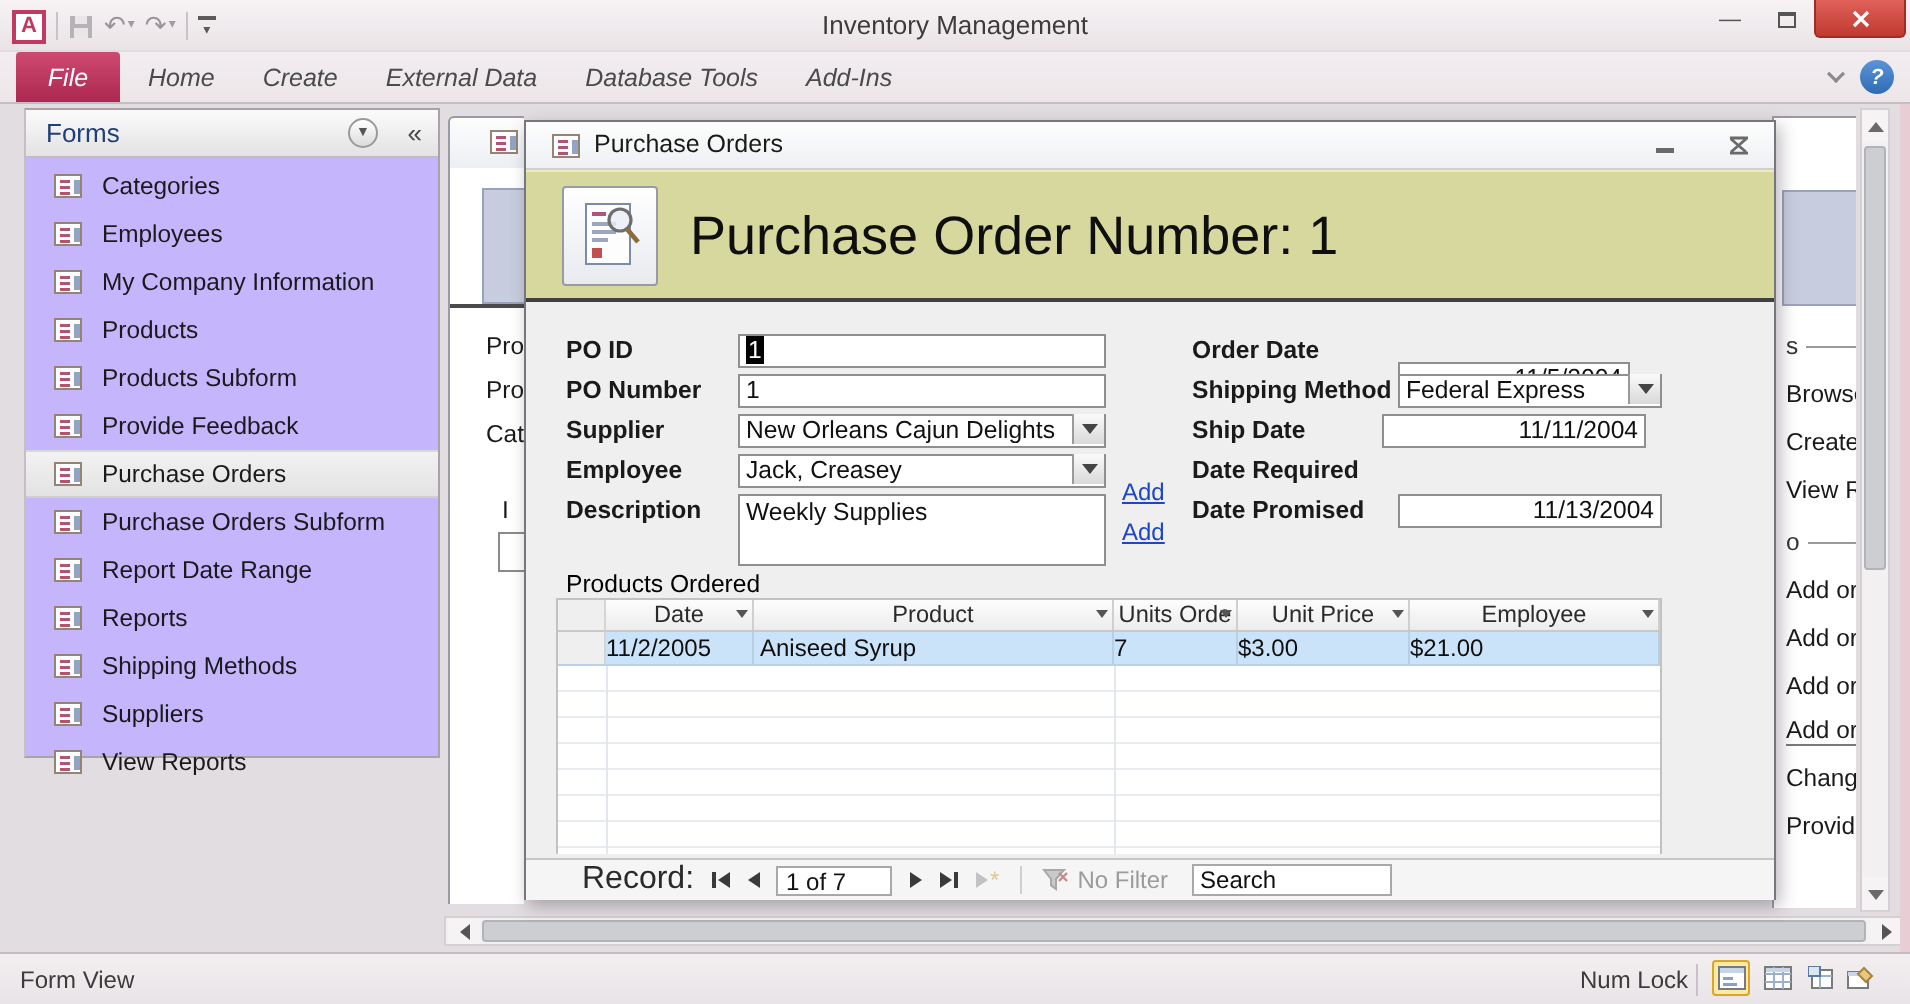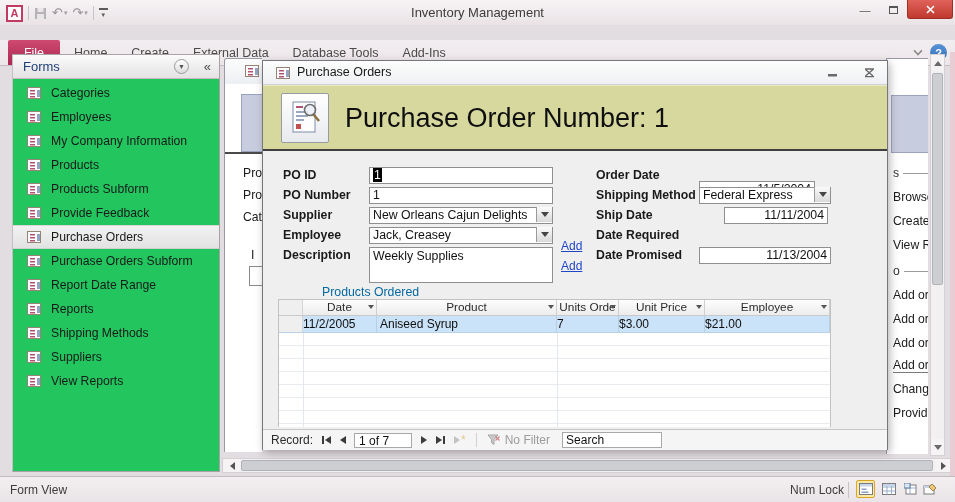--- a/index.html
+++ b/index.html
@@ -15,30 +15,30 @@
   .qi { color:#9a9399; font-size:13px; line-height:14px; display:flex; align-items:center; }
   .qcar { font-size:7px; color:#a39ba0; margin-left:1px; }
   .custom-ico { display:inline-block; width:9px; border-top:2px solid #5a5a5a; padding-top:1px; font-size:7px; color:#5a5a5a; text-align:center; }
   .wtitle { left:0; right:0; top:5px; text-align:center; font-size:13px; color:#3c3c3c; }
   .wbtns { right:2px; top:0; display:flex; }
   .wb { width:28px; height:19px; display:flex; align-items:center; justify-content:center; color:#555; font-size:11px; }
   .wb-close { width:46px; background:linear-gradient(#e0625a,#c0392f); border:1px solid #9f2d25; border-top:none; border-radius:0 0 3px 3px; color:#fff; }
   .maxglyph { display:inline-block; width:9px; height:8px; border:1px solid #555; border-top:2px solid #555; }
 
   
-  .tabbar { left:0; top:40px; width:955px; height:26px; background:linear-gradient(#f2edf0,#ece6e9); border-bottom:1px solid #c5bdc2; }
+  .tabbar { left:0; top:26px; width:955px; height:26px; background:linear-gradient(#f2edf0,#ece6e9); border-bottom:1px solid #c5bdc2;font-style:italic; }
   .filetab { left:8px; top:0; width:52px; height:25px; background:linear-gradient(#cf4a71,#ad2850); color:#fff; display:flex; align-items:center; justify-content:center; font-size:12.5px; border-radius:2px 2px 0 0; }
   .rtab { top:0; height:25px; display:flex; align-items:center; justify-content:center; color:#4a4a4a; font-size:12.5px; padding:0 12px; }
   .tabs-row { left:62px; top:0; display:flex; }
   .rib-right { right:8px; top:4px; display:flex; align-items:center; gap:8px; }
   .chev-down { width:8px; height:8px; border-right:2px solid #8a8a8a; border-bottom:2px solid #8a8a8a; transform:rotate(45deg) scale(.8); margin-top:-3px; }
   .helpbtn { width:17px; height:17px; border-radius:50%; background:linear-gradient(#5b94d6,#2f6cb5); color:#fff; font-weight:bold; font-size:11px; display:flex; align-items:center; justify-content:center; }
 
   
-  .navpane { left:12px; top:54px; width:208px; height:418px; background:#22c55e; border:1px solid #a9a2a7; border-left:1px solid #c5bec2;text-decoration:underline; }
+  .navpane { left:12px; top:54px; width:208px; height:325px; background:#c4b5fd; border:1px solid #a9a2a7; border-left:1px solid #c5bec2;text-decoration:underline; }
   .nav-header { left:0; top:0; width:206px; height:24px; background:linear-gradient(#fbfbfb,#e4e2e3); border-bottom:1px solid #c2bcc0; display:flex; align-items:center; }
   .nav-title { margin-left:10px; color:#1f3f77; font-size:13px; }
   .nav-circ { position:absolute; right:30px; width:15px; height:15px; border-radius:50%; border:1px solid #9a9a9a; background:linear-gradient(#fff,#dcdcdc); color:#555; font-size:7px; display:flex; align-items:center; justify-content:center; }
   .nav-collapse { position:absolute; right:8px; color:#4a4a4a; font-size:13px; }
   .nav-item { left:0; width:206px; height:24px; display:flex; align-items:center; }
   .nav-item.sel { background:linear-gradient(#f2f2f2,#e2e2e2); border-top:1px solid #d8d8d8; border-bottom:1px solid #cfcfcf; }
   .fico { width:14px; height:12px; margin-left:14px; flex:0 0 auto; border:1px solid #948474; background:#fdfdfd;
     background-image:linear-gradient(#b35572,#b35572),linear-gradient(#b35572,#b35572),linear-gradient(#b35572,#b35572),linear-gradient(#93a3c6,#93a3c6);
     background-size:5px 1.5px,5px 1.5px,5px 1.5px,3px 7px; background-position:2px 2px,2px 5px,2px 8px,9px 2px; background-repeat:no-repeat; }
   .nav-label { margin-left:10px; color:#1a1a1a; font-size:12.2px; white-space:nowrap; }
@@ -89,35 +89,35 @@
   .fbox { background:#fff; border:1px solid #8f8f8f; height:17px; line-height:15px; font-size:12.3px; padding:0 3px; color:#111; }
   .fbox.rt { text-align:right; }
   .combo { display:flex; }
   .combo .cval { flex:1; overflow:hidden; white-space:nowrap; }
   .carrow { width:16px; height:15px; margin:-1px -3px -1px 0; background:linear-gradient(#fafafa,#d9d9d9); border-left:1px solid #9a9a9a; display:flex; align-items:center; justify-content:center; }
   .carrow i { width:0; height:0; border-left:4px solid transparent; border-right:4px solid transparent; border-top:5px solid #444; }
   .addlink { font-size:12px; color:#1f46c8; text-decoration:underline; height:16px; line-height:16px;margin-top:30px; }
   .descbox { background:#fff; border:1px solid #8f8f8f; font-size:12.3px; padding:1px 3px; color:#111; }
   .selval { background:#000; color:#fff; padding:0 1px; }
 
-  .subform-label { font-size:12.3px; color:#0369a1;margin-left:39px; }
+  .subform-label { font-size:12.3px; color:#000000; }
   .sftable { background:#fff; border:1px solid #c2c2c2; }
   .sfhead { display:flex; height:16px; background:linear-gradient(#fdfdfd,#ececec); border-bottom:1px solid #c9c9c9; }
   .sfh { position:relative; font-size:11.8px; color:#2b2b2b; text-align:center; line-height:15px; border-right:1px solid #cfcfcf; }
   .sfh .sort { position:absolute; right:2px; top:5px; width:0; height:0; border-left:3.5px solid transparent; border-right:3.5px solid transparent; border-top:4.5px solid #555; }
   .sfrow { display:flex; height:17px; background:#cbe3f8; border-bottom:1px solid #b9d2e8; }
   .sfc { font-size:12px; color:#0f0f0f; line-height:16px; border-right:1px solid rgba(150,170,190,.35); overflow:hidden; white-space:nowrap; }
   .sfc.rt { padding-right:4px; }
   .sfc.lt { padding-left:3px; }
   .sel-col { background:#efefef; border-right:1px solid #d5d5d5; }
   .sfempty { background:repeating-linear-gradient(to bottom,#ffffff 0 12px,#e8ecf1 12px 13px); position:relative; }
   .vline { position:absolute; top:0; bottom:0; width:1px; background:#e4e8ee; }
 
   .recnav { left:0; top:368px; width:624px; height:21px; background:#f6f5f5; border-top:1px solid #c6c6c6; display:flex; align-items:center; }
-  .rn-label { margin-left:8px; font-size:12px; color:#2b2b2b; }
+  .rn-label { margin-left:28px; font-size:16px; color:#2b2b2b; }
   .rn-btn { display:flex; align-items:center; margin-left:9px; gap:1px; }
   .tri-l { width:0; height:0; border-top:4px solid transparent; border-bottom:4px solid transparent; border-right:6px solid #3a3a3a; }
   .tri-r { width:0; height:0; border-top:4px solid transparent; border-bottom:4px solid transparent; border-left:6px solid #3a3a3a; }
   .rn-bar { width:2px; height:8px; background:#3a3a3a; }
   .dis .tri-r { border-left-color:#c3c3c3; }
   .dis .star { color:#e0c98e; font-size:12px; line-height:8px; }
   .rn-pos { width:58px; height:15px; margin-left:8px; background:#fff; border:1px solid #a8a8a8; font-size:12px; line-height:14px; padding-left:4px; color:#111; }
   .rn-sep { width:1px; height:14px; background:#cfcfcf; margin-left:10px; }
   .rn-nofilter { display:flex; align-items:center; gap:4px; margin-left:10px; color:#9b9b9b; font-size:12px; }
   .rn-search { width:100px; height:16px; margin-left:12px; border:1px solid #a8a8a8; font-size:12px; padding:0 3px; font-family:"Liberation Sans",sans-serif; color:#111; }
@@ -374,21 +374,21 @@
   <div class="abs flabel" style="left:333px;top:166px">Date Required</div>
   <div class="abs flabel" style="left:333px;top:186px">Date Promised</div>
 
   <div class="abs fbox rt" style="left:436px;top:120px;width:116px">11/5/2004</div>
   <div class="abs fbox combo" style="left:436px;top:126px;width:132px">
     <span class="cval">Federal Express</span>
     <span class="carrow">
         <i></i>
       </span>
   </div>
-  <div class="abs fbox rt" style="left:461px;top:146px;width:104px">11/11/2004</div>
+  <div class="abs fbox rt" style="left:428px;top:146px;width:132px">11/11/2004</div>
   <div class="abs fbox rt" style="left:436px;top:186px;width:132px">11/13/2004</div>
 
   <div class="abs subform-label" style="left:20px;top:224px">Products Ordered</div>
   <div class="abs sftable" style="left:15px;top:238px;width:553px;height:128px">
     <div class="sfhead">
       <span class="sfh sel-col" style="width:24px"></span>
       <span class="sfh" style="width:74px"><span>Date</span><span class="sort"></span></span>
       <span class="sfh" style="width:180px"><span>Product</span><span class="sort"></span></span>
       <span class="sfh" style="width:62px"><span>Units Orde</span><span class="sort"></span></span>
       <span class="sfh" style="width:86px"><span>Unit Price</span><span class="sort"></span></span>

